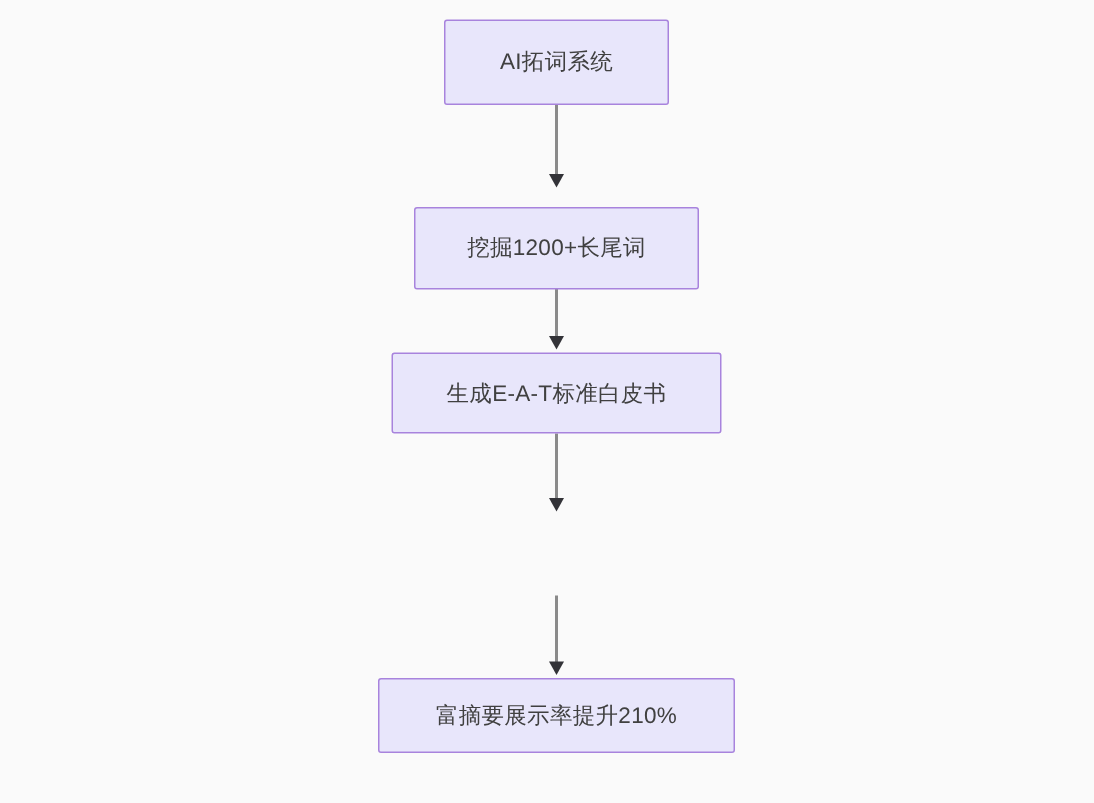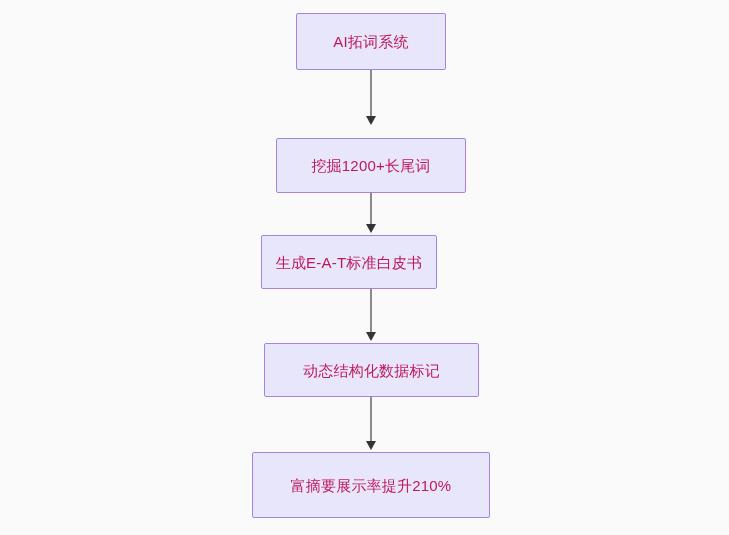--- a/index.html
+++ b/index.html
@@ -20,21 +20,21 @@
   }
   .node {
     position: absolute;
     box-sizing: border-box;
     background: #e8e6fb;
     border: 1.7px solid #a883dd;
     border-radius: 2px;
     display: flex;
     align-items: center;
     justify-content: center;
-    color: #be185d;
+    color: #404040;
     font-size: 15px;
     line-height: 1;
     letter-spacing: 0.2px;
     white-space: nowrap;
     user-select: none;
   }
   .node-label {
     display: block;
   }
   .edge {
@@ -69,25 +69,22 @@
   <div class="arrowhead" style="left:365.5px; top:441px;"></div>
 
   <div class="node" style="left:296px; top:13px; width:150px; height:57px;">
     <span class="node-label">AI拓词系统</span>
   </div>
 
   <div class="node" style="left:276px; top:126px; width:190px; height:55px;margin-top:12px;">
     <span class="node-label">挖掘1200+长尾词</span>
   </div>
 
-  <div class="node" style="left:261px; top:235px; width:176px; height:54px;">
+  <div class="node" style="left:261px; top:235px; width:220px; height:54px;">
     <span class="node-label">生成E-A-T标准白皮书</span>
   </div>
 
-  <div class="node" style="left:264px; top:343px; width:215px; height:54px;">
-    <span class="node-label">动态结构化数据标记</span>
-  </div>
 
-  <div class="node" style="left:252px; top:452px; width:238px; height:66px;">
+  <div class="node" style="left:252px; top:452px; width:238px; height:50px;">
     <span class="node-label">富摘要展示率提升210%</span>
   </div>
 
 </div>
 
 </body></html>

